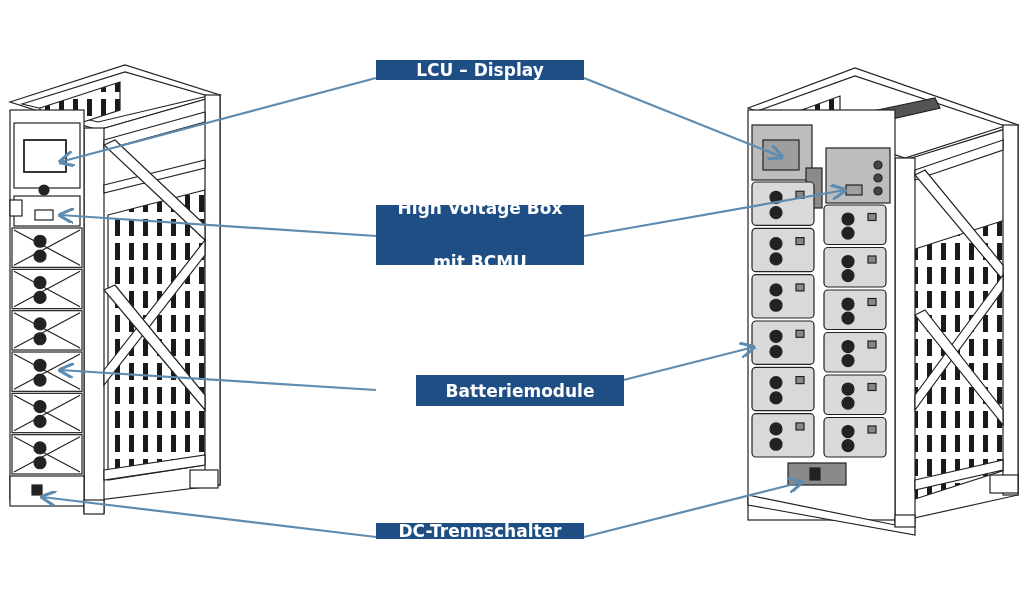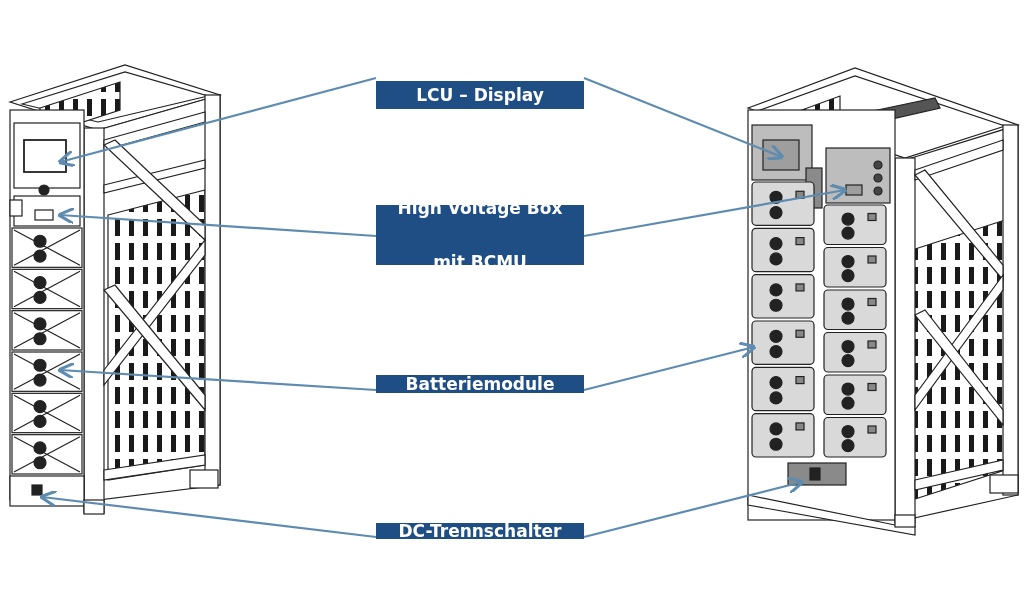--- a/index.html
+++ b/index.html
@@ -7,23 +7,23 @@
          font-family: "DejaVu Sans", sans-serif; }
   #stage { position: absolute; left: 0; top: 0; width: 1025px; height: 615px; }
   .label {
     position: absolute; left: 376px; width: 208px;
     background: #1f4e85; color: #ffffff;
     font-family: "DejaVu Sans", sans-serif; font-weight: bold;
     font-size: 17px; line-height: 22px; text-align: center;
     display: flex; align-items: center; justify-content: center;
     flex-direction: column; box-sizing: border-box; padding: 3px 4px;
   }
-  #lbl-lcu   { top: 81px;  height: 28px; }
+  #lbl-lcu   { top: 60px;  height: 20px; }
   #lbl-hvb   { top: 205px; height: 60px; gap: 32px; }
-  #lbl-batt  { top: 375px; height: 18px; }
+  #lbl-batt  { top: 375px; height: 31px; margin-left: 40px; }
   #lbl-dc    { top: 523px; height: 16px; }
 </style>
 </head>
 <body>
 
 <svg id="stage" viewBox="0 0 1025 615" xmlns="http://www.w3.org/2000/svg">
   <defs>
     <pattern id="slots" width="14" height="24" patternUnits="userSpaceOnUse">
       <rect x="0" y="0" width="14" height="24" fill="#ffffff"></rect>
       <rect x="3" y="3" width="5" height="17" fill="#1a1a1a"></rect>

